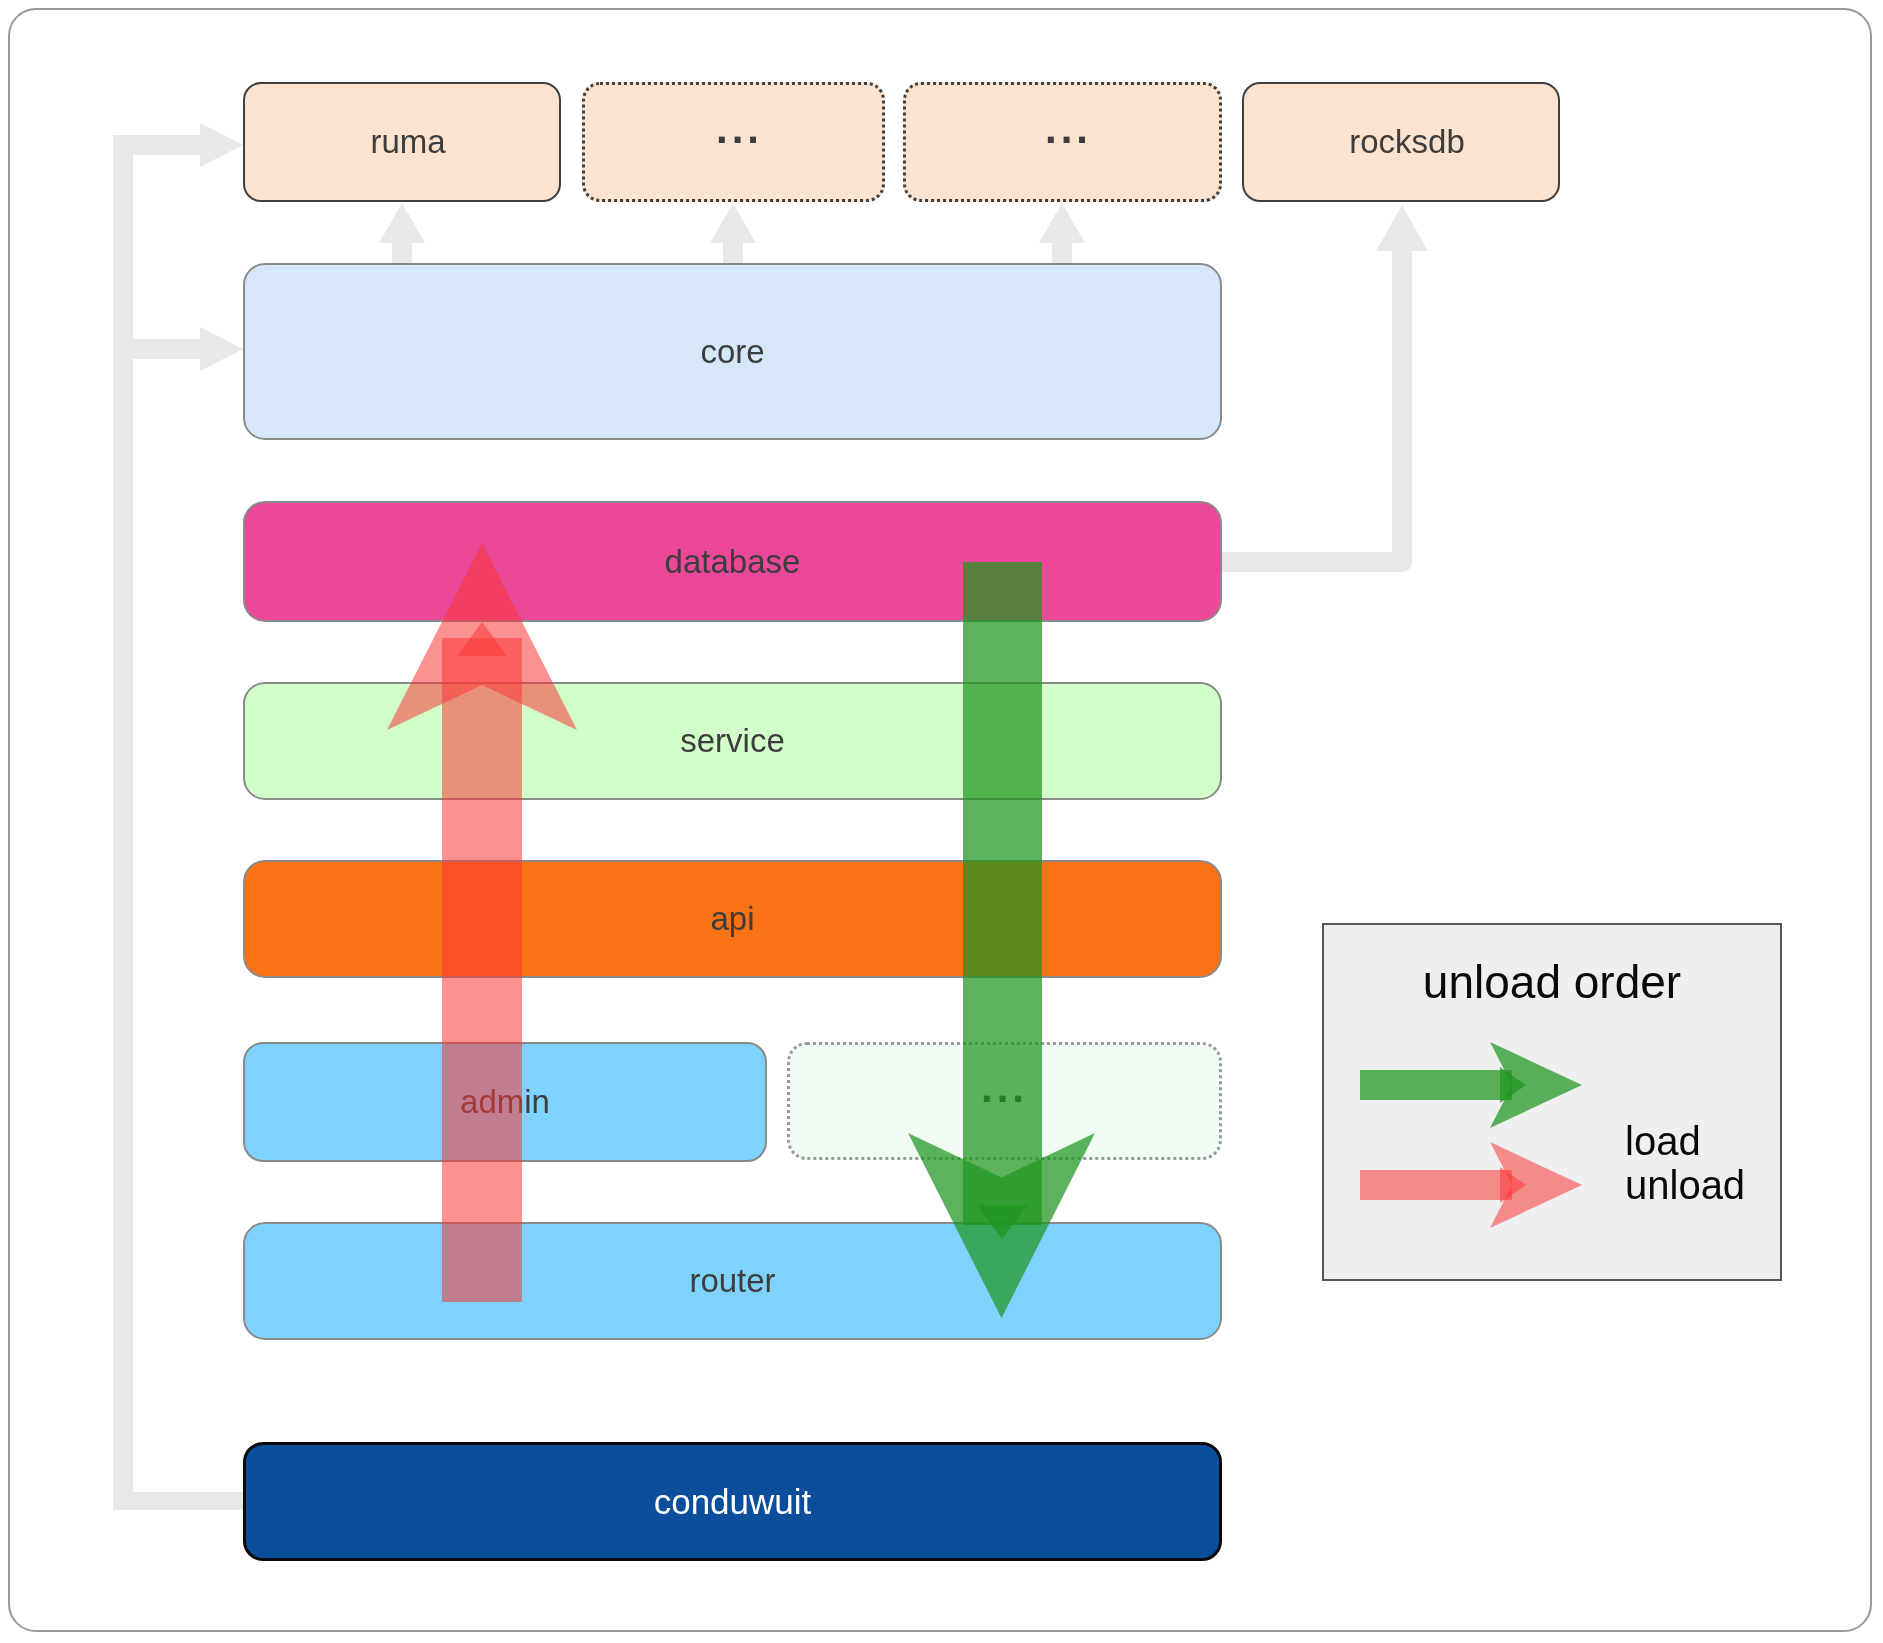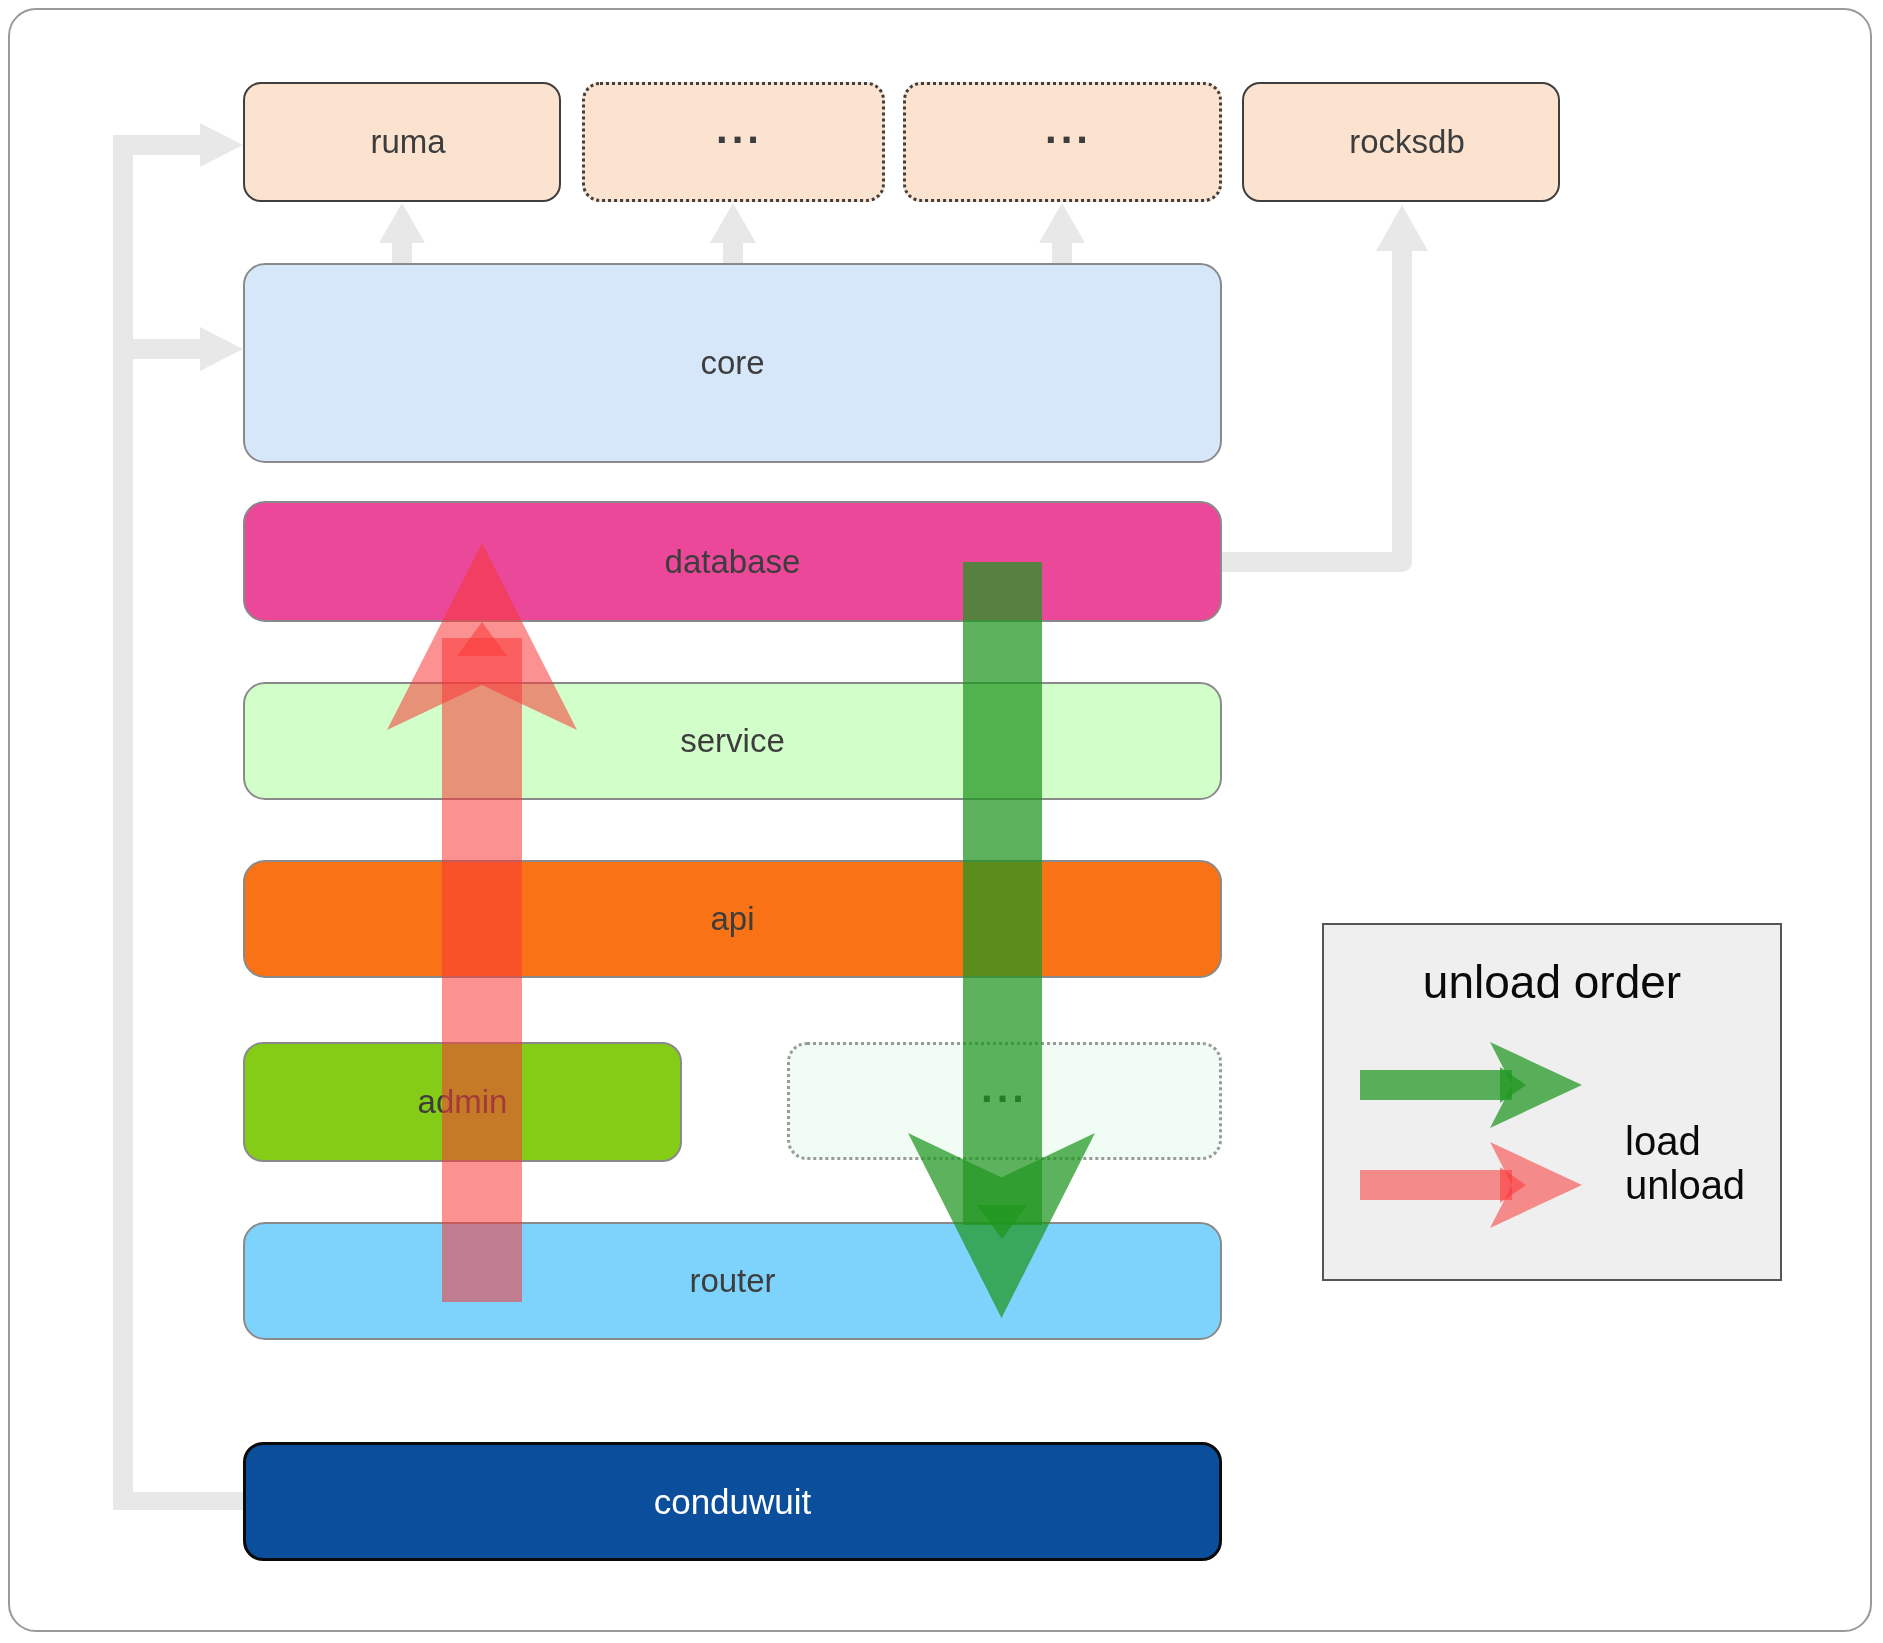--- a/index.html
+++ b/index.html
@@ -33,25 +33,25 @@
   .box{display:flex;align-items:center;justify-content:center;
     font-size:33px;color:#3d3d3d;border-radius:18px;}
   .b-top{top:82px;height:120px;background:#fce3d0;padding-left:12px;}
   .b-solid-dark{border:2.5px solid #3f3f3f;}
   .b-dot-dark{border:3px dotted #3f3f3f;}
   .b-ruma{left:243px;width:318px;}
   .b-ext1{left:582px;width:303px;}
   .b-ext2{left:903px;width:319px;}
   .b-rocksdb{left:1242px;width:318px;}
   .b-wide{left:243px;width:979px;border:2px solid #8a8a8a;border-radius:22px;}
-  .b-core{top:263px;height:200px;background:#d5e7f9;}
+  .b-core{top:263px;height:177px;background:#d5e7f9;}
   .b-database{top:501px;height:121px;background:#ec4899;}
   .b-service{top:682px;height:118px;background:#d2fec9;}
   .b-api{top:860px;height:118px;background:#f97316;}
-  .b-admin{left:243px;width:439px;top:1042px;height:120px;background:#84cc16;border:2.5px solid #8a8a8a;border-radius:20px;}
+  .b-admin{left:243px;width:524px;top:1042px;height:120px;background:#7dd3fc;border:2.5px solid #8a8a8a;border-radius:20px;}
   .b-ext3{left:787px;width:435px;top:1042px;height:118px;background:#f1fdf4;border:3px dotted #9a9a9a;border-radius:20px;}
   .b-router{top:1222px;height:118px;background:#7dd3fc;}
   .b-conduwuit{left:243px;width:979px;top:1442px;height:119px;background:#0b4e9b;
     border:3px solid #0a0a0a;border-radius:20px;color:#ffffff;font-size:35px;}
   .dots{font-weight:bold;font-size:42px;letter-spacing:4px;transform:translateY(-0.32em);}
 
   
   .red{background:rgba(250,55,55,0.55);}
   .green{background:rgba(30,150,30,0.72);}
   .red-shaft{left:442px;top:638px;width:80px;height:664px;}

